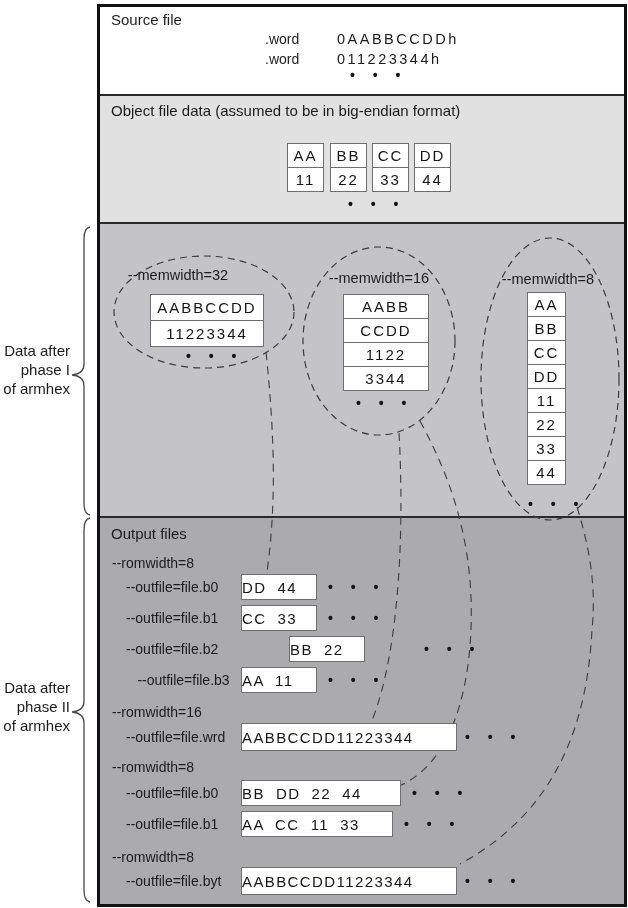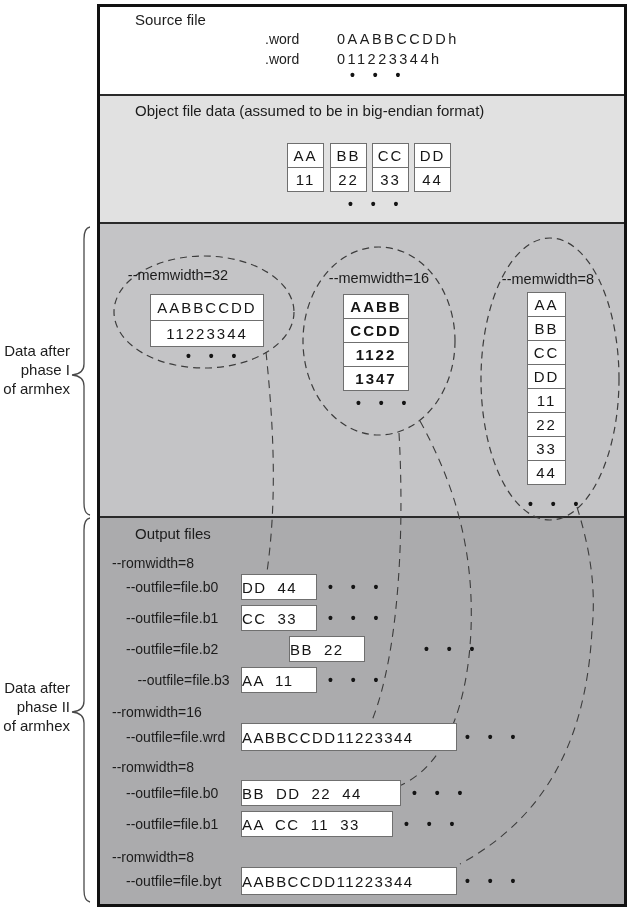--- a/index.html
+++ b/index.html
@@ -9,21 +9,21 @@
   
   .sec{position:absolute;left:100px;width:524px;box-sizing:border-box;z-index:0;}
   .sec-source{top:7px;height:87px;background:var(--source-bg,#ffffff);}
   .sec-object{top:94px;height:128px;background:var(--object-bg,#e1e1e1);border-top:2px solid var(--divider,#2a2a2a);}
   .sec-memory{top:222px;height:294px;background:var(--memory-bg,#c4c4c6);border-top:2px solid var(--divider,#2a2a2a);}
   .sec-output{top:516px;height:388px;background:var(--output-bg,#ababad);border-top:2px solid var(--divider,#2a2a2a);}
   .frame{position:absolute;left:97px;top:4px;width:530px;height:903px;
          border:3px solid var(--frame,#111111);box-sizing:border-box;z-index:4;pointer-events:none;}
   svg.overlay{position:absolute;left:0;top:0;z-index:1;pointer-events:none;}
   
-  .title{position:absolute;font-size:15px;z-index:2;white-space:nowrap;margin-left:24px;}
+  .title{position:absolute;font-size:15px;z-index:2;white-space:nowrap;}
   .lbl{position:absolute;font-size:14px;z-index:2;white-space:nowrap;}
   .mlabel{position:absolute;width:160px;text-align:center;font-size:14.5px;z-index:2;white-space:nowrap;}
   .phase{position:absolute;left:0;width:70px;text-align:right;font-size:15px;line-height:19px;z-index:2;}
   
   .srow{position:absolute;left:265px;display:flex;z-index:2;font-size:14px;}
   .srow .dir{width:72px;}
   .srow .val{letter-spacing:2.5px;font-size:14.5px;white-space:pre;}
   
   .cells{position:absolute;display:flex;flex-direction:column;z-index:2;}
   .cell{background:#fff;border:1px solid var(--box-border,#6f6f6f);box-sizing:border-box;
@@ -99,25 +99,25 @@
 
 
   <div class="mlabel" style="left:98px;top:267px;">--memwidth=32</div>
   <div class="cells" style="left:150px;top:294px;width:114px;">
     <div class="cell" style="height:27px;">AABBCCDD</div>
     <div class="cell" style="height:27px;">11223344</div>
   </div>
   <div class="abs dots" style="left:186px;top:348px;">• • •</div>
 
   <div class="mlabel" style="left:299px;top:270px;">--memwidth=16</div>
-  <div class="cells" style="left:343px;top:294px;width:66px;font-weight:bold;">
+  <div class="cells" style="left:343px;top:294px;width:86px;">
     <div class="cell" style="height:25px;">AABB</div>
     <div class="cell" style="height:25px;">CCDD</div>
     <div class="cell" style="height:25px;">1122</div>
-    <div class="cell" style="height:25px;">1347</div>
+    <div class="cell" style="height:25px;">3344</div>
   </div>
   <div class="abs dots" style="left:356px;top:395px;">• • •</div>
 
   <div class="mlabel" style="left:468px;top:271px;">--memwidth=8</div>
   <div class="cells" style="left:527px;top:292px;width:39px;">
     <div class="cell" style="height:25px;">AA</div>
     <div class="cell" style="height:25px;">BB</div>
     <div class="cell" style="height:25px;">CC</div>
     <div class="cell" style="height:25px;">DD</div>
     <div class="cell" style="height:25px;">11</div>

